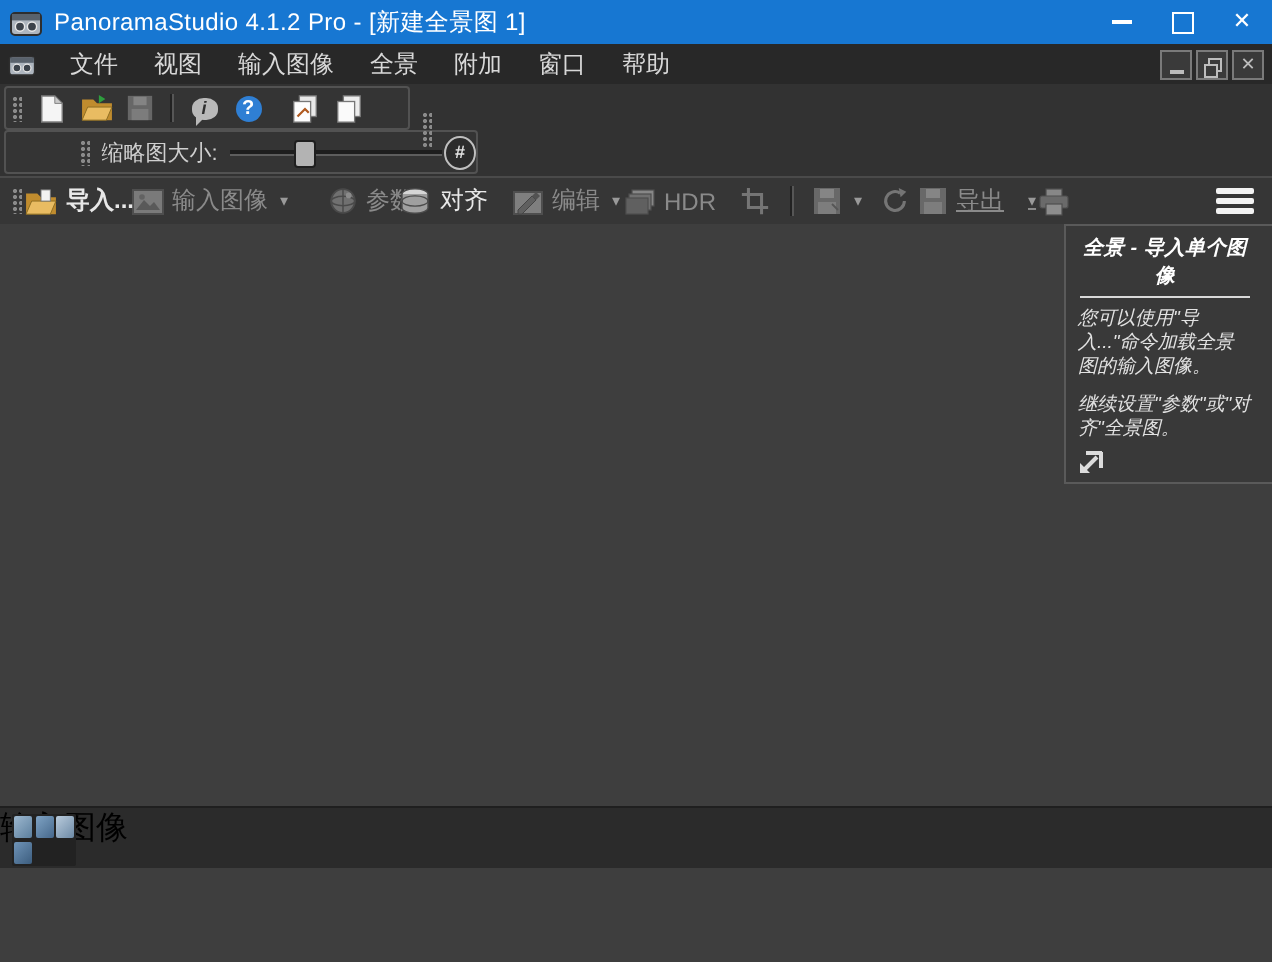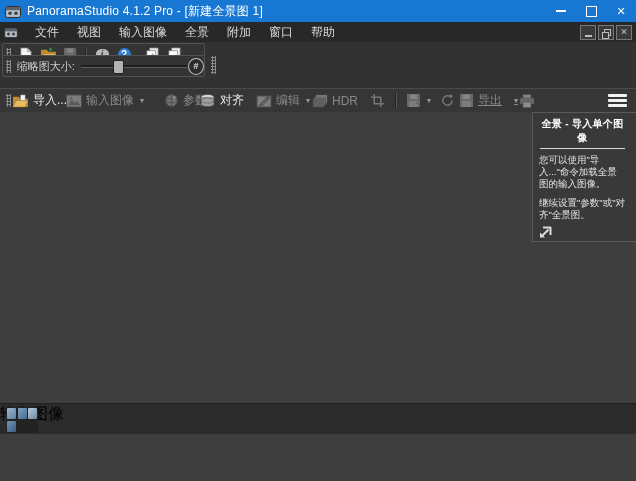--- a/index.html
+++ b/index.html
@@ -31,21 +31,21 @@
   .mdi-restore-glyph{position:relative;width:8px;height:8px;}
   .mdi-restore-glyph:before{content:"";position:absolute;left:2px;top:0;width:5px;height:5px;border:1px solid #bdbdbd;}
   .mdi-restore-glyph:after{content:"";position:absolute;left:0;top:3px;width:5px;height:5px;border:1px solid #bdbdbd;background:#3a3a3a;}
   .mdi-close-glyph{color:#bdbdbd;font-size:9px;line-height:1;}
 
   
   .toolbar-zone{position:absolute;left:0;top:42px;width:636px;height:46px;background:#323232;}
   .tb-box{position:absolute;left:2px;background:#343434;border:1px solid #525252;border-radius:2px;
           display:flex;align-items:center;}
   .tb1{top:1px;width:201px;height:20px;}
-  .tb2{top:13px;width:201px;height:20px;}
+  .tb2{top:23px;width:201px;height:20px;padding-left:34px;}
   .grip{width:5px;height:13px;margin:0 4px 0 3px;
         background-image:radial-gradient(#8a8a8a 1px,transparent 1.1px);background-size:3px 3px;}
   .grip.floating{position:absolute;left:208px;top:14px;height:18px;}
   .tbtn{width:22px;height:18px;display:flex;align-items:center;justify-content:center;cursor:default;}
   .tbtn.disabled{opacity:.5;}
   .tb-sep{width:1px;height:14px;background:#222;border-right:1px solid #565656;margin:0 4px;}
   .bubble{position:relative;width:13px;height:11px;background:#b9b9b9;border-radius:45%;
           color:#2e2e2e;font-size:9px;font-weight:bold;font-style:italic;
           display:flex;align-items:center;justify-content:center;}
   .bubble:after{content:"";position:absolute;left:2px;bottom:-3px;border:3px solid transparent;border-top-color:#b9b9b9;border-left-color:#b9b9b9;}
@@ -69,21 +69,21 @@
   .mt-item.disabled svg{opacity:.5;}
   .dd-arrow{font-size:8px;color:#9a9a9a;margin-left:2px;}
   .mt-sep{position:absolute;top:4px;width:1px;height:15px;background:#222;border-right:1px solid #565656;}
   .hamburger{position:absolute;right:9px;top:5px;width:19px;height:13px;display:flex;
              flex-direction:column;justify-content:space-between;cursor:default;}
   .hamburger div{height:2.6px;background:#f2f2f2;border-radius:1px;}
 
   
   .workspace{position:absolute;left:0;top:112px;width:636px;height:291px;background:#3e3e3e;}
   .help-panel{position:absolute;right:0;top:0;width:104px;height:130px;background:#393939;
-              border:1px solid #5a5a5a;border-right:none;box-sizing:border-box;padding:4px 10px 2px 6px;}
+              border:1px solid #5a5a5a;border-right:none;box-sizing:border-box;padding:4px 10px 2px 6px;font-style:italic;}
   .hp-title{color:#fff;font-size:10px;font-weight:bold;text-align:center;letter-spacing:.3px;}
   .hp-rule{height:1px;background:#d9d9d9;margin:3px 1px 5px 1px;}
   .hp-para{color:#e2e2e2;font-size:9.5px;line-height:12px;margin-bottom:7px;}
   .hp-corner{margin-top:1px;display:inline-block;cursor:default;}
 
   
   .tabbar{position:absolute;left:0;top:403px;width:636px;height:30px;background:#2b2b2b;
           border-top:1px solid #1f1f1f;}
   .thumbgrid{position:absolute;left:6px;top:3px;width:30px;height:24px;display:grid;
              grid-template-columns:repeat(3,1fr);grid-template-rows:repeat(2,1fr);gap:1.5px;
@@ -232,21 +232,21 @@
       </div>
       <div class="hash-btn">#</div>
     </div>
 
     <div class="grip floating"></div>
   </div>
 
   <div class="main-toolbar">
     <div class="grip" style="position:absolute;left:3px;top:5px;"></div>
 
-    <div class="mt-item" style="left:12px;">
+    <div class="mt-item" style="left:12px;font-weight:bold;">
       <svg width="17" height="14" viewBox="0 0 18 15">
           <path d="M1 3h6l2 2h8v9H1z" fill="#c08c2e"></path>
           <path d="M1 14l3-7h13l-3 7z" fill="#e9bc62" stroke="#8a6a20" stroke-width="0.5"></path>
           <rect x="9" y="1" width="5" height="6" fill="#f2f2f2" stroke="#777" stroke-width="0.5"></rect>
         </svg>
       <span>导入...</span>
     </div>
 
     <div class="mt-item disabled" style="left:66px;">
       <svg width="16" height="14" viewBox="0 0 16 14">

